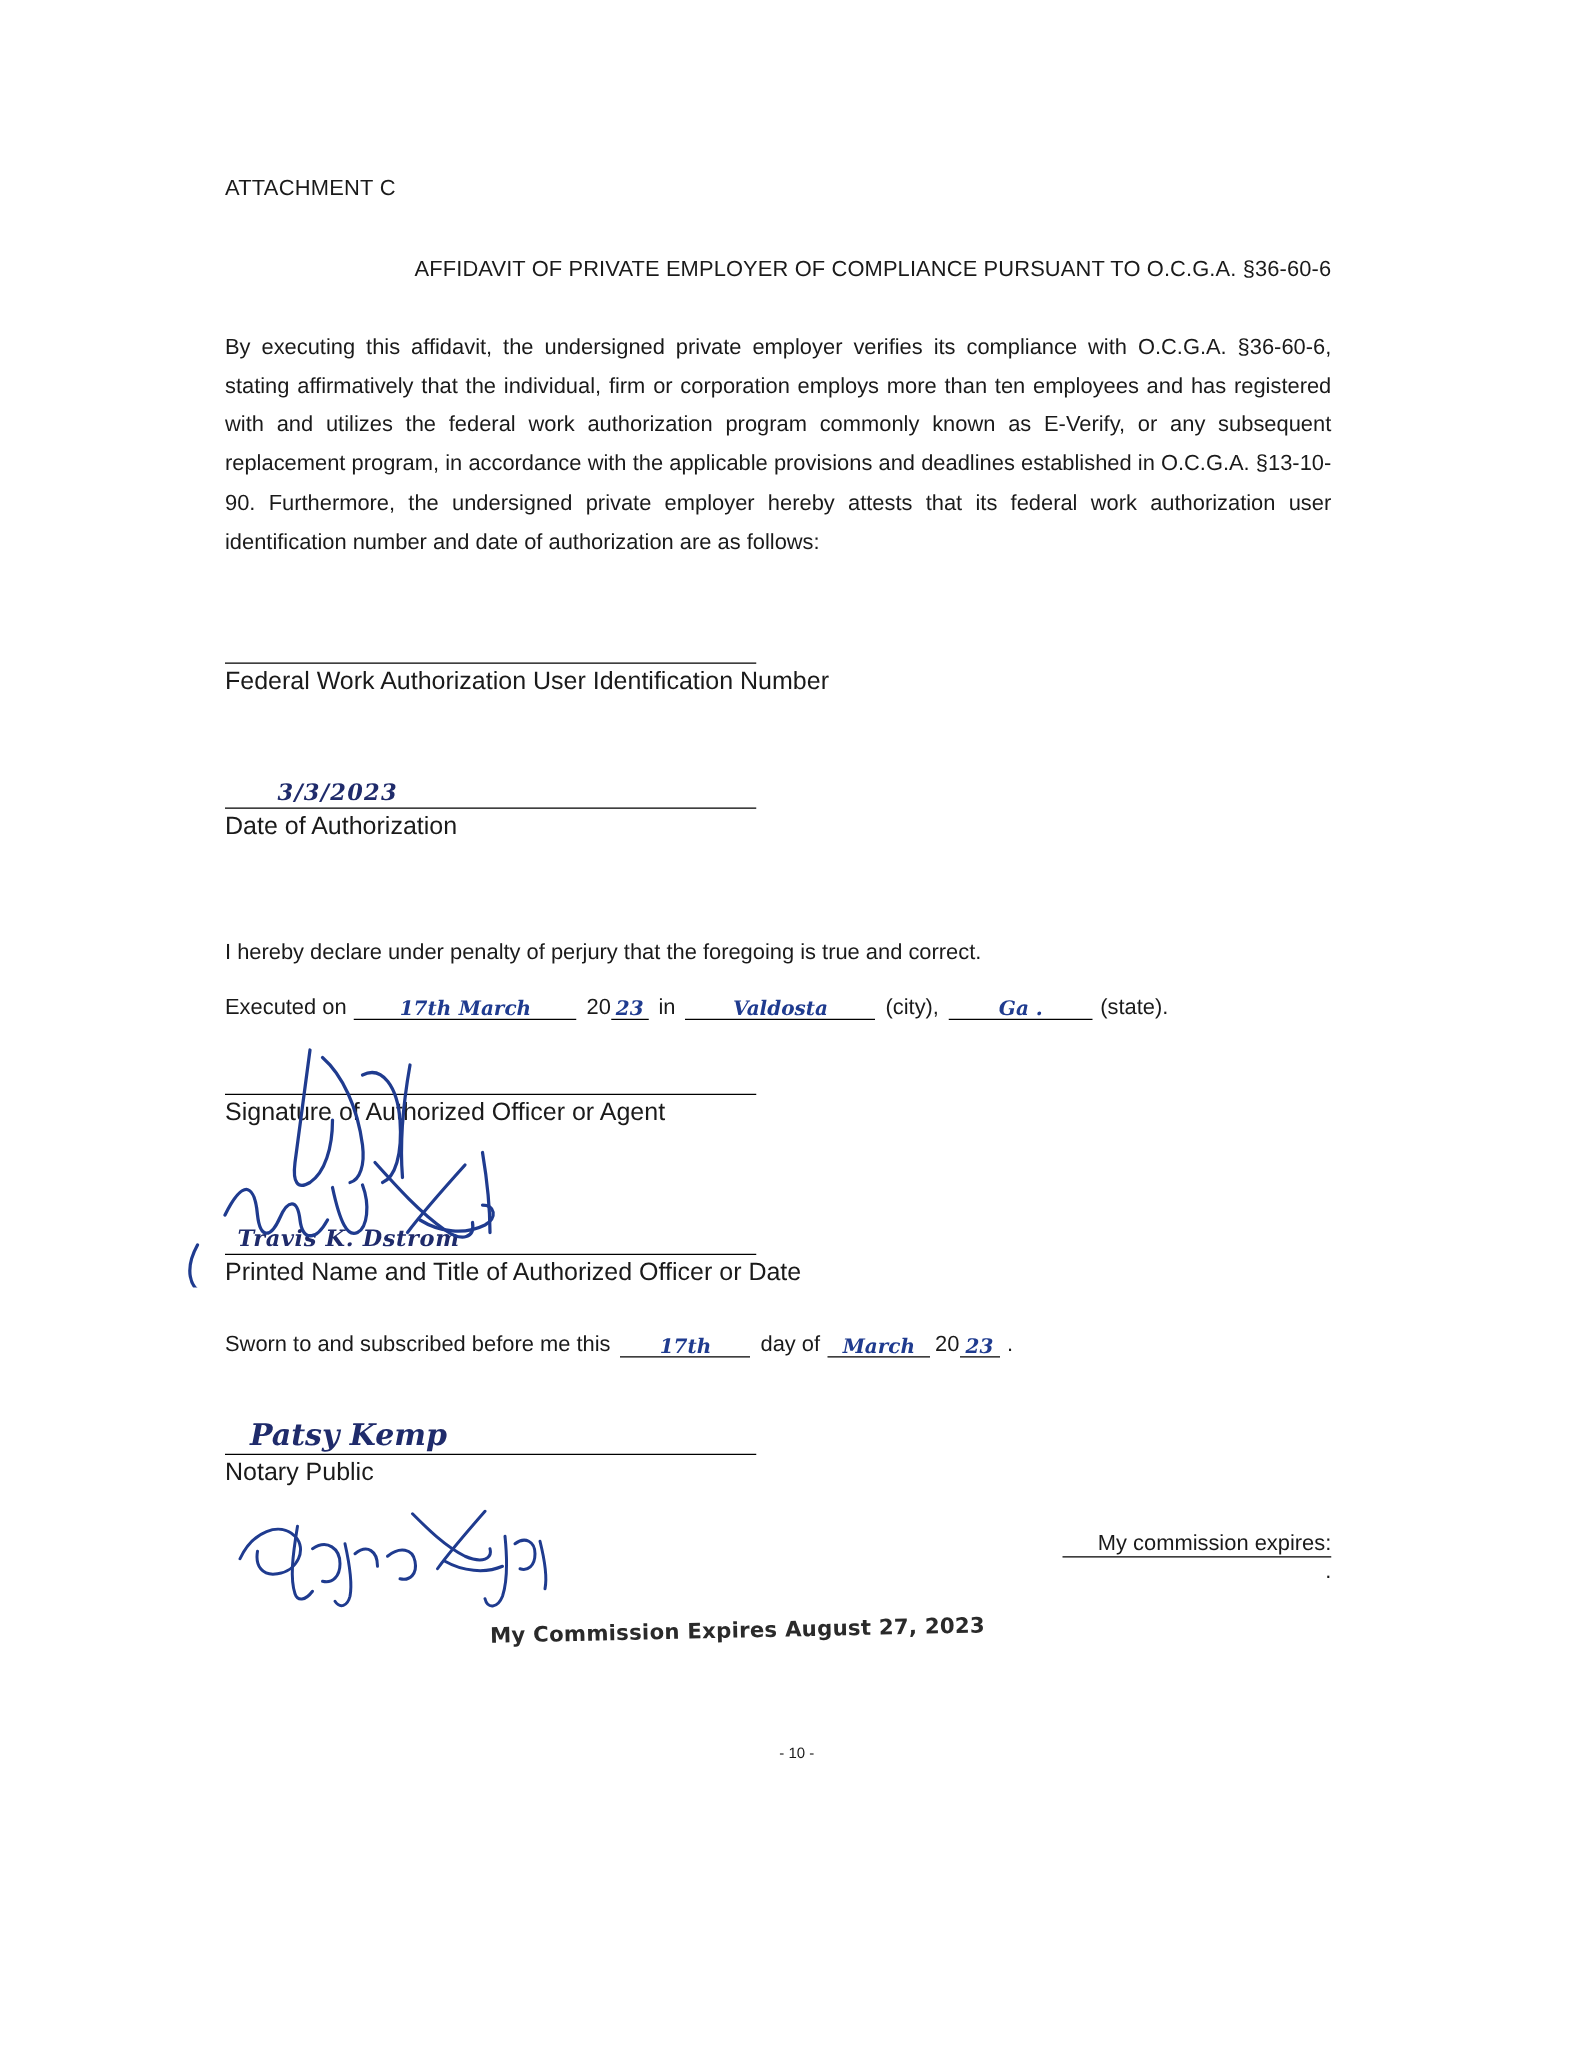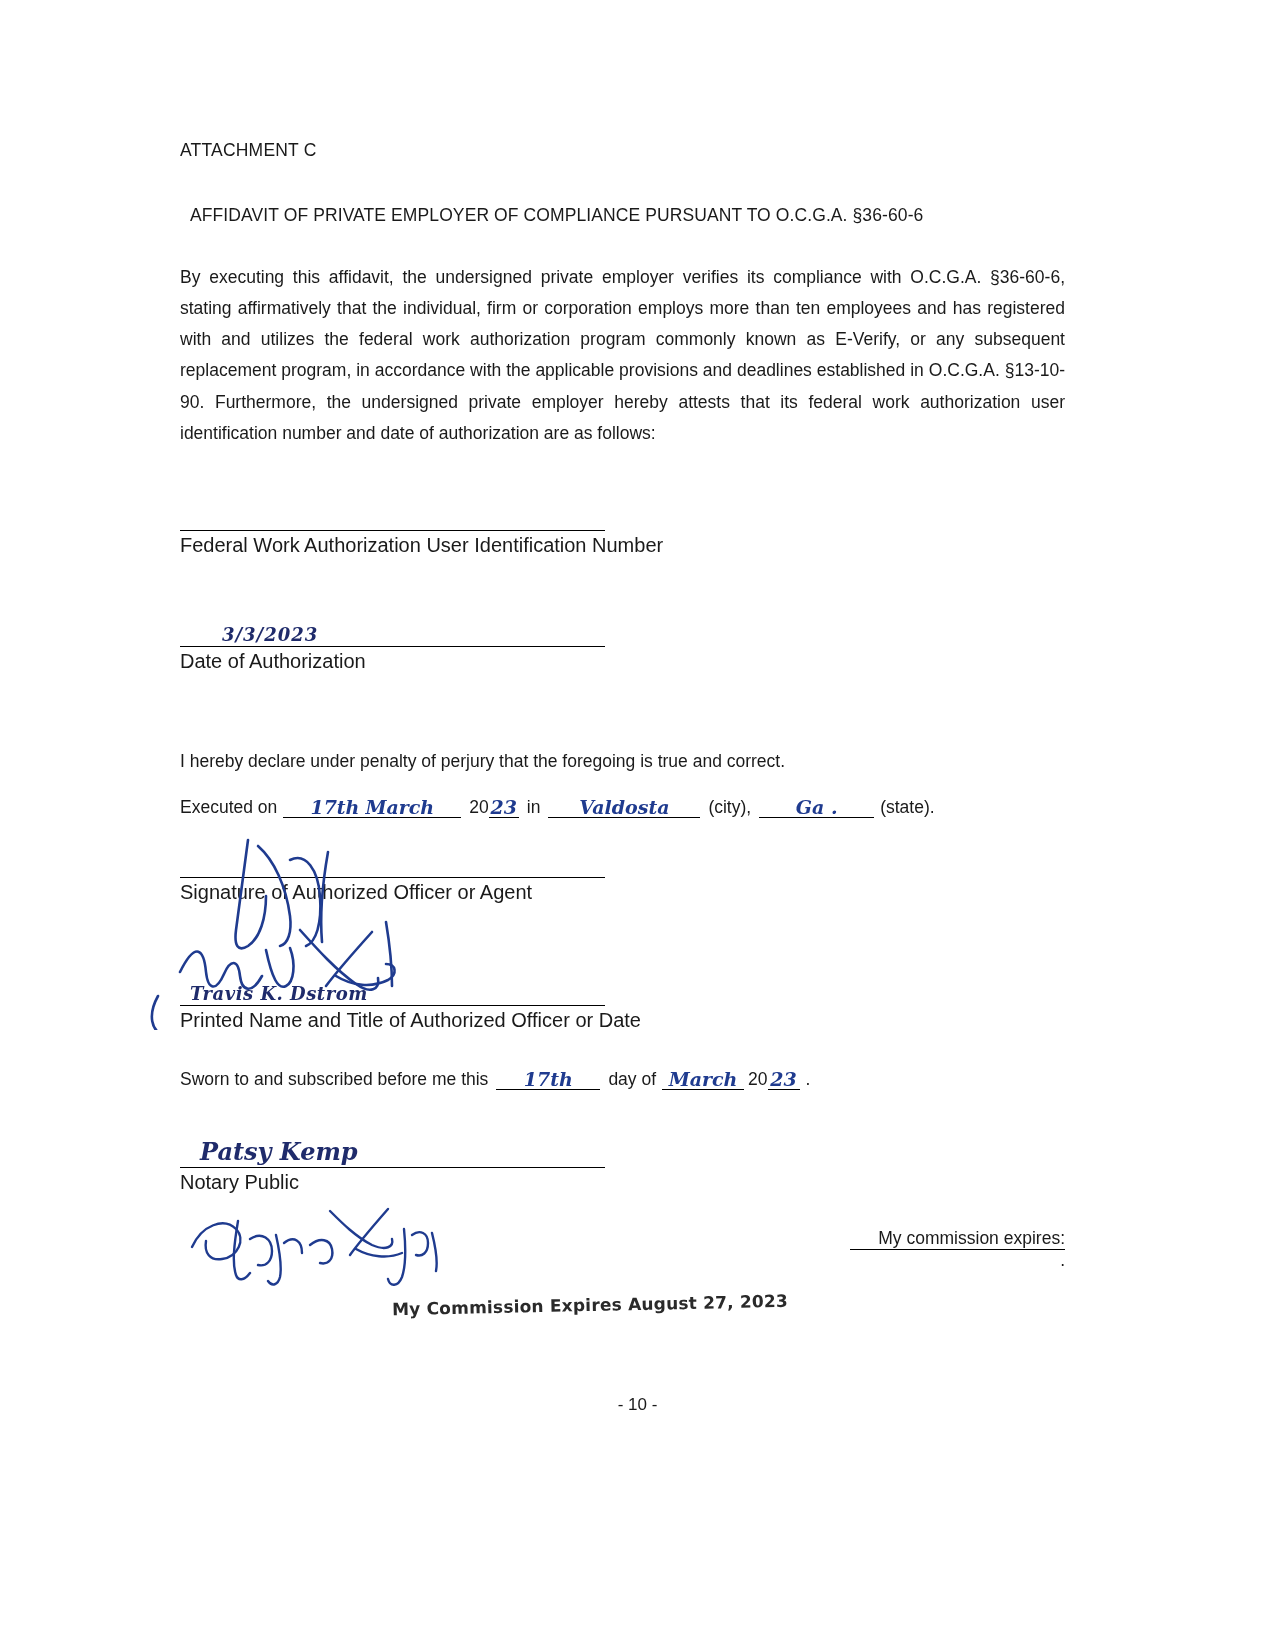--- a/index.html
+++ b/index.html
@@ -28,21 +28,21 @@
     top: 140px;
     width: 885px;
   }
   .attachment-label {
     font-size: 17.5px;
     letter-spacing: 0.2px;
     margin-bottom: 44px;
   }
   .doc-title {
     font-size: 17.5px;
-    text-align: left;
+    text-align: right;
     margin: 0 0 36px 10px;
     letter-spacing: 0.1px;
   }
   .body-para {
     font-size: 17.5px;
     line-height: 1.78;
     text-align: justify;
     text-justify: inter-word;
     margin: 0;
   }
@@ -85,32 +85,32 @@
     border-bottom: 1.6px solid #000;
     position: relative;
     text-align: center;
     vertical-align: bottom;
   }
   .ul .hw {
     font-family: "DejaVu Serif", serif;
     font-style: italic;
     font-weight: 600;
     color: #1f3b8f;
-    font-size: 19px;
+    font-size: 16px;
     position: relative;
     top: 2px;
   }
 
   .pagenum {
     position: absolute;
     top: 1395px;
     left: 0;
     width: 1275px;
     text-align: center;
-    font-size: 17px;
+    font-size: 12px;
   }
 
   .sig-svg { position: absolute; pointer-events: none; }
 
   .commission-stamp {
     position: absolute;
     font-family: "DejaVu Sans", sans-serif;
     font-weight: bold;
     color: #2a2a2a;
     font-size: 17px;

